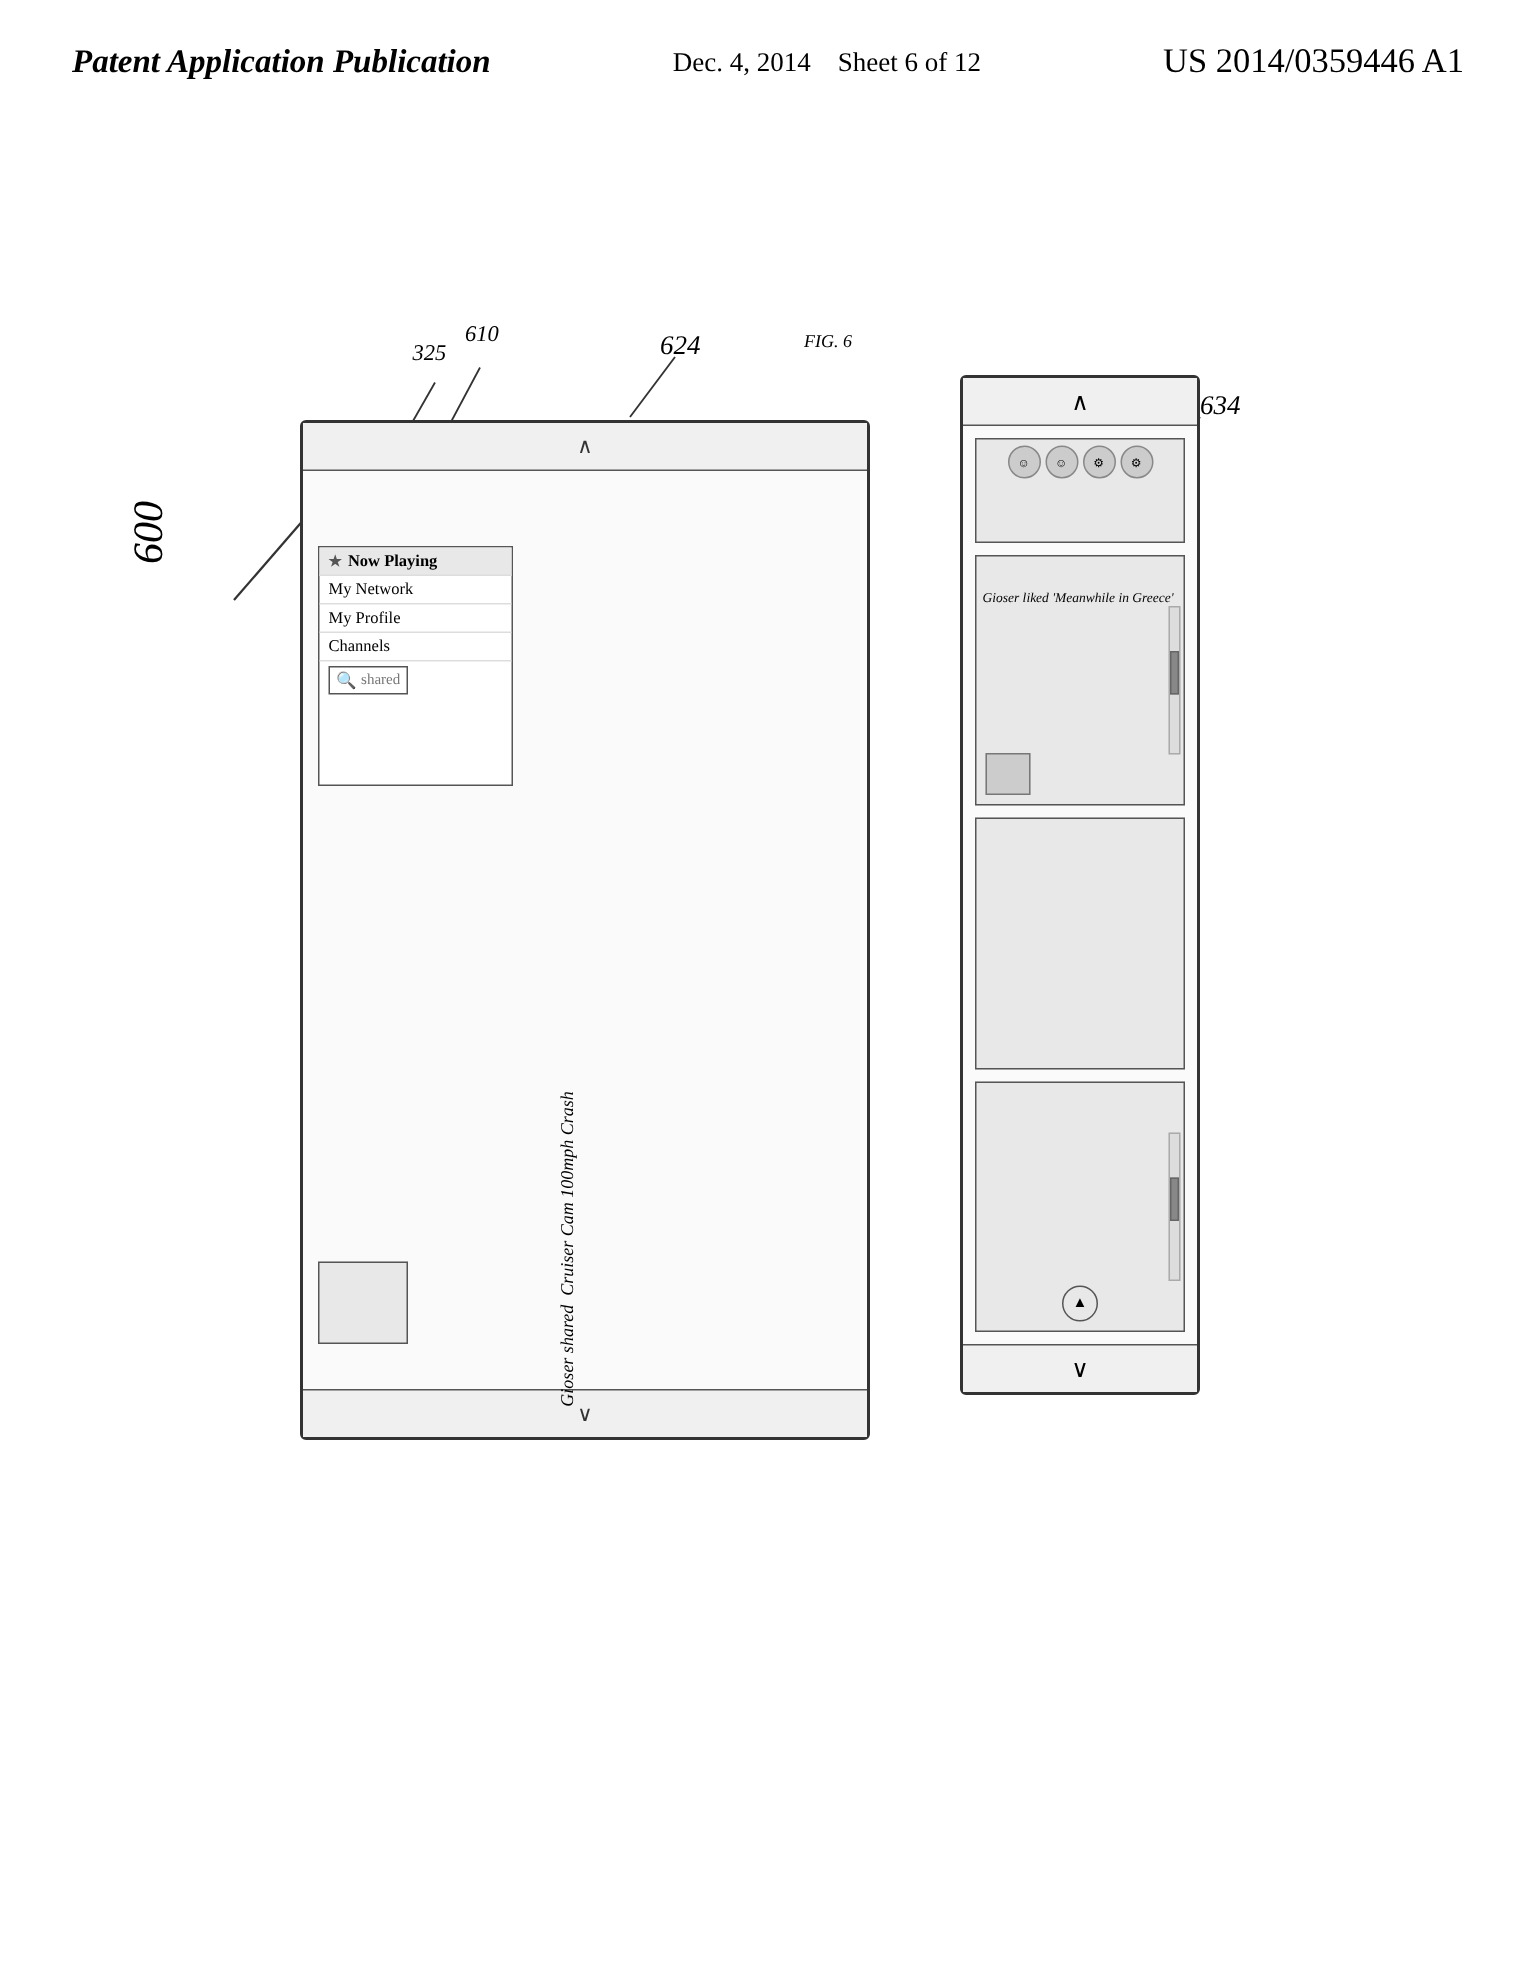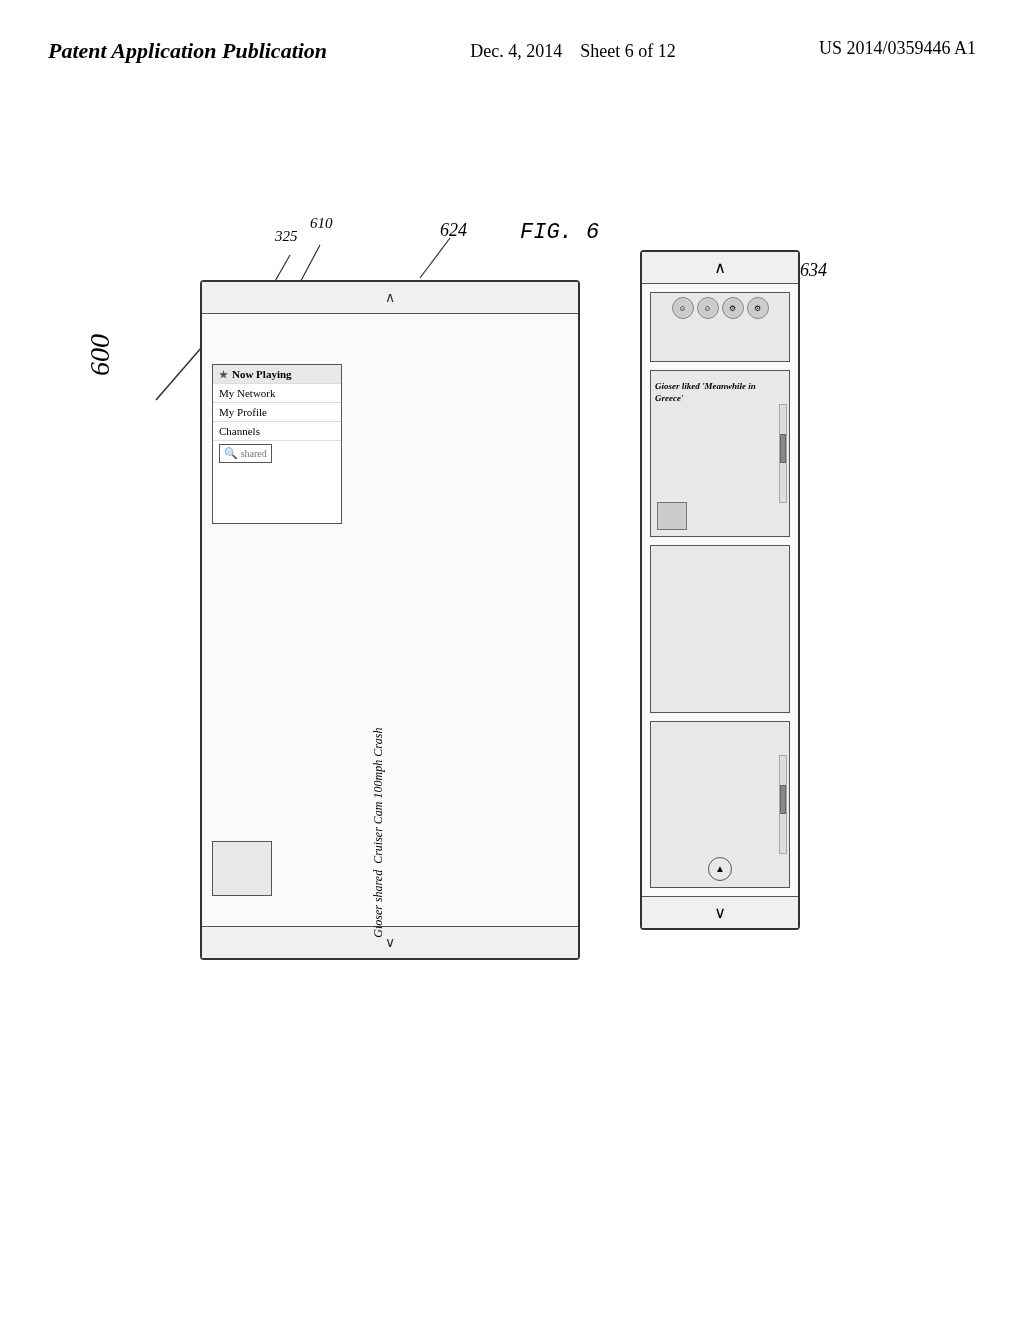--- a/index.html
+++ b/index.html
@@ -10,54 +10,53 @@
       font-family: 'Times New Roman', Times, serif;
       position: relative;
       overflow: hidden;
     }
 
     
     .header {
       display: flex;
       justify-content: space-between;
       align-items: flex-start;
-      padding: 38px 48px 0 48px;
+      padding: 28px 48px 0 48px;
     }
     .header-left {
       font-size: 22px;
       font-weight: bold;
       font-style: italic;
     }
     .header-center {
       font-size: 18px;
       text-align: right;
       line-height: 1.5;
     }
     .header-right {
-      font-size: 18px;
+      font-size: 23px;
       text-align: right;
     }
 
     
     .diagram-area {
       position: absolute;
       top: 160px;
       left: 60px;
       width: 920px;
       height: 1080px;
     }
 
     
     .fig-label {
       position: absolute;
       top: 60px;
-      left: 460px;
-      font-size: 22px;
+      left: 476px;
+      font-size: 12px;
       font-style: italic;
-      font-family: Liberation Mono, monospace;
     }
 
     
     .main-frame {
       position: absolute;
       top: 120px;
       left: 140px;
       width: 380px;
       height: 680px;
       border: 2px solid #333;
@@ -391,21 +390,21 @@
       <div style="position:relative; height:70px; border: 1.5px solid #555; background:#e8e8e8; flex-shrink:0;">
         <div style="display:flex; flex-wrap:wrap; gap:3px; padding:4px; justify-content:center;">
           <div class="profile-icon-small">☺</div>
           <div class="profile-icon-small">☺</div>
           <div class="profile-icon-small">⚙</div>
           <div class="profile-icon-small">⚙</div>
         </div>
       </div>
 
       <div style="position:relative; flex:1; border: 1.5px solid #555; background:#e8e8e8; min-height:100px;">
-        <div class="notif-text" style="top:10px; left:4px; right:4px;font-weight:bold;">
+        <div class="notif-text" style="top:22px; left:4px; right:4px;">
           Gioser liked 'Meanwhile in Greece'
         </div>
 
         <div style="position:absolute; bottom:6px; left:6px; width:30px; height:28px; border:1px solid #777; background:#ccc;"></div>
 
         <div class="scrollbar-track">
           <div class="scrollbar-thumb"></div>
         </div>
       </div>
 

